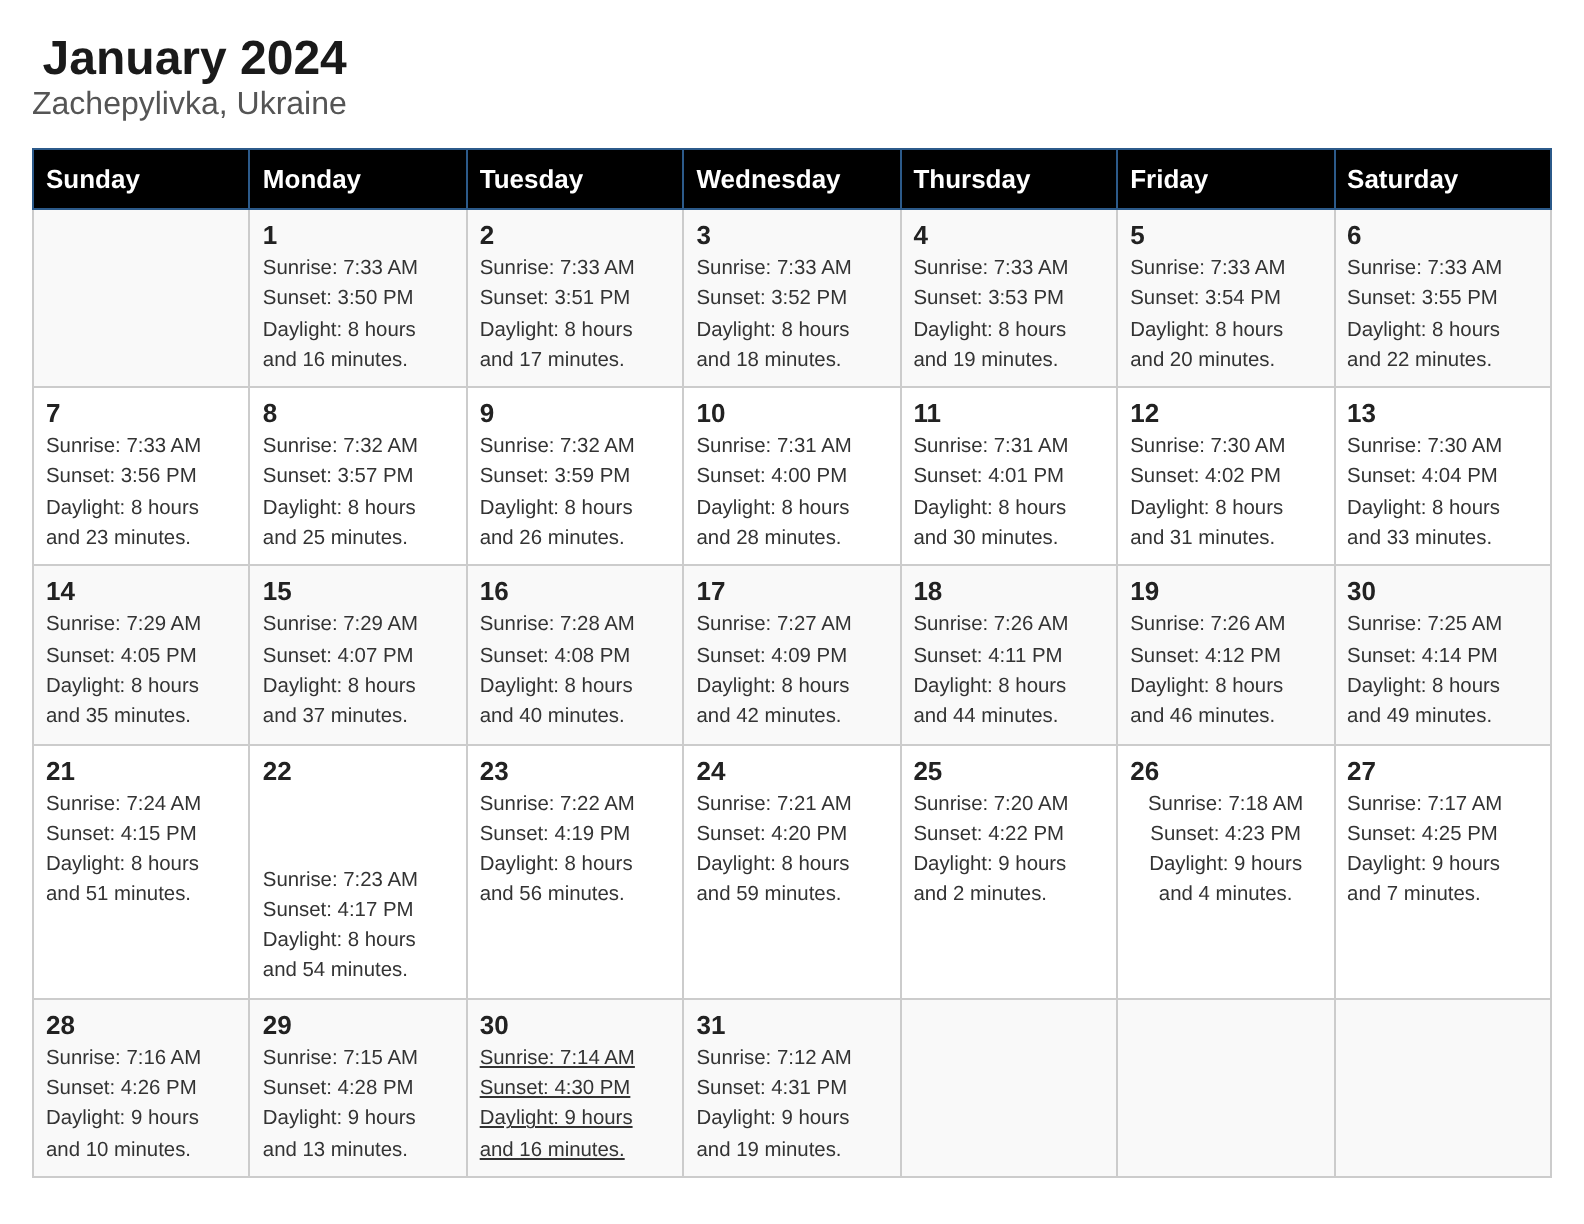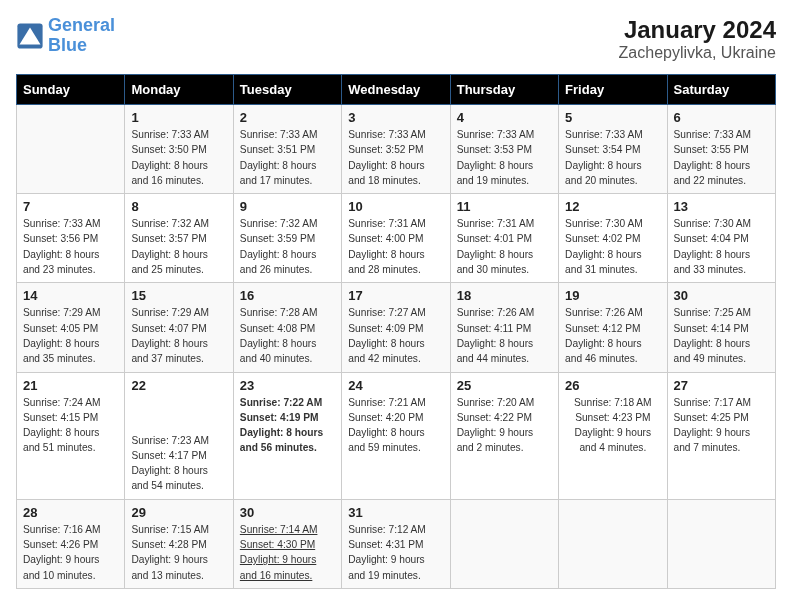--- a/index.html
+++ b/index.html
@@ -83,30 +83,20 @@
     .day-info {
       font-size: 10.2px;
       line-height: 1.5;
       color: #333;
     }
   </style>
 </head>
 <body>
 
 <div class="header">
-  <div class="logo">
-    <svg class="logo-icon" viewBox="0 0 40 40">
-      <rect x="2" y="2" width="36" height="36" rx="4" fill="#3a6ea8"></rect>
-      <polygon points="20,8 35,32 5,32" fill="white"></polygon>
-    </svg>
-    <div class="logo-text">
-      <div><span>General</span></div>
-      <div style="color:#4a90d9;">Blue</div>
-    </div>
-  </div>
   <div class="title-block">
     <div class="month-title">January 2024</div>
     <div class="location">Zachepylivka, Ukraine</div>
   </div>
 </div>
 
 <table>
   <thead>
     <tr>
     <th>Sunday</th>
@@ -276,21 +266,21 @@
         </td>
         <td>
           <div class="day-number">22</div>
           <div class="day-info" style="white-space: pre-line; margin-top: 40px;">Sunrise: 7:23 AM
 Sunset: 4:17 PM
 Daylight: 8 hours
 and 54 minutes.</div>
         </td>
         <td>
           <div class="day-number">23</div>
-          <div class="day-info" style="white-space: pre-line; font-weight: bold;">Sunrise: 7:22 AM
+          <div class="day-info" style="white-space: pre-line;">Sunrise: 7:22 AM
 Sunset: 4:19 PM
 Daylight: 8 hours
 and 56 minutes.</div>
         </td>
         <td>
           <div class="day-number">24</div>
           <div class="day-info" style="white-space: pre-line;">Sunrise: 7:21 AM
 Sunset: 4:20 PM
 Daylight: 8 hours
 and 59 minutes.</div>

